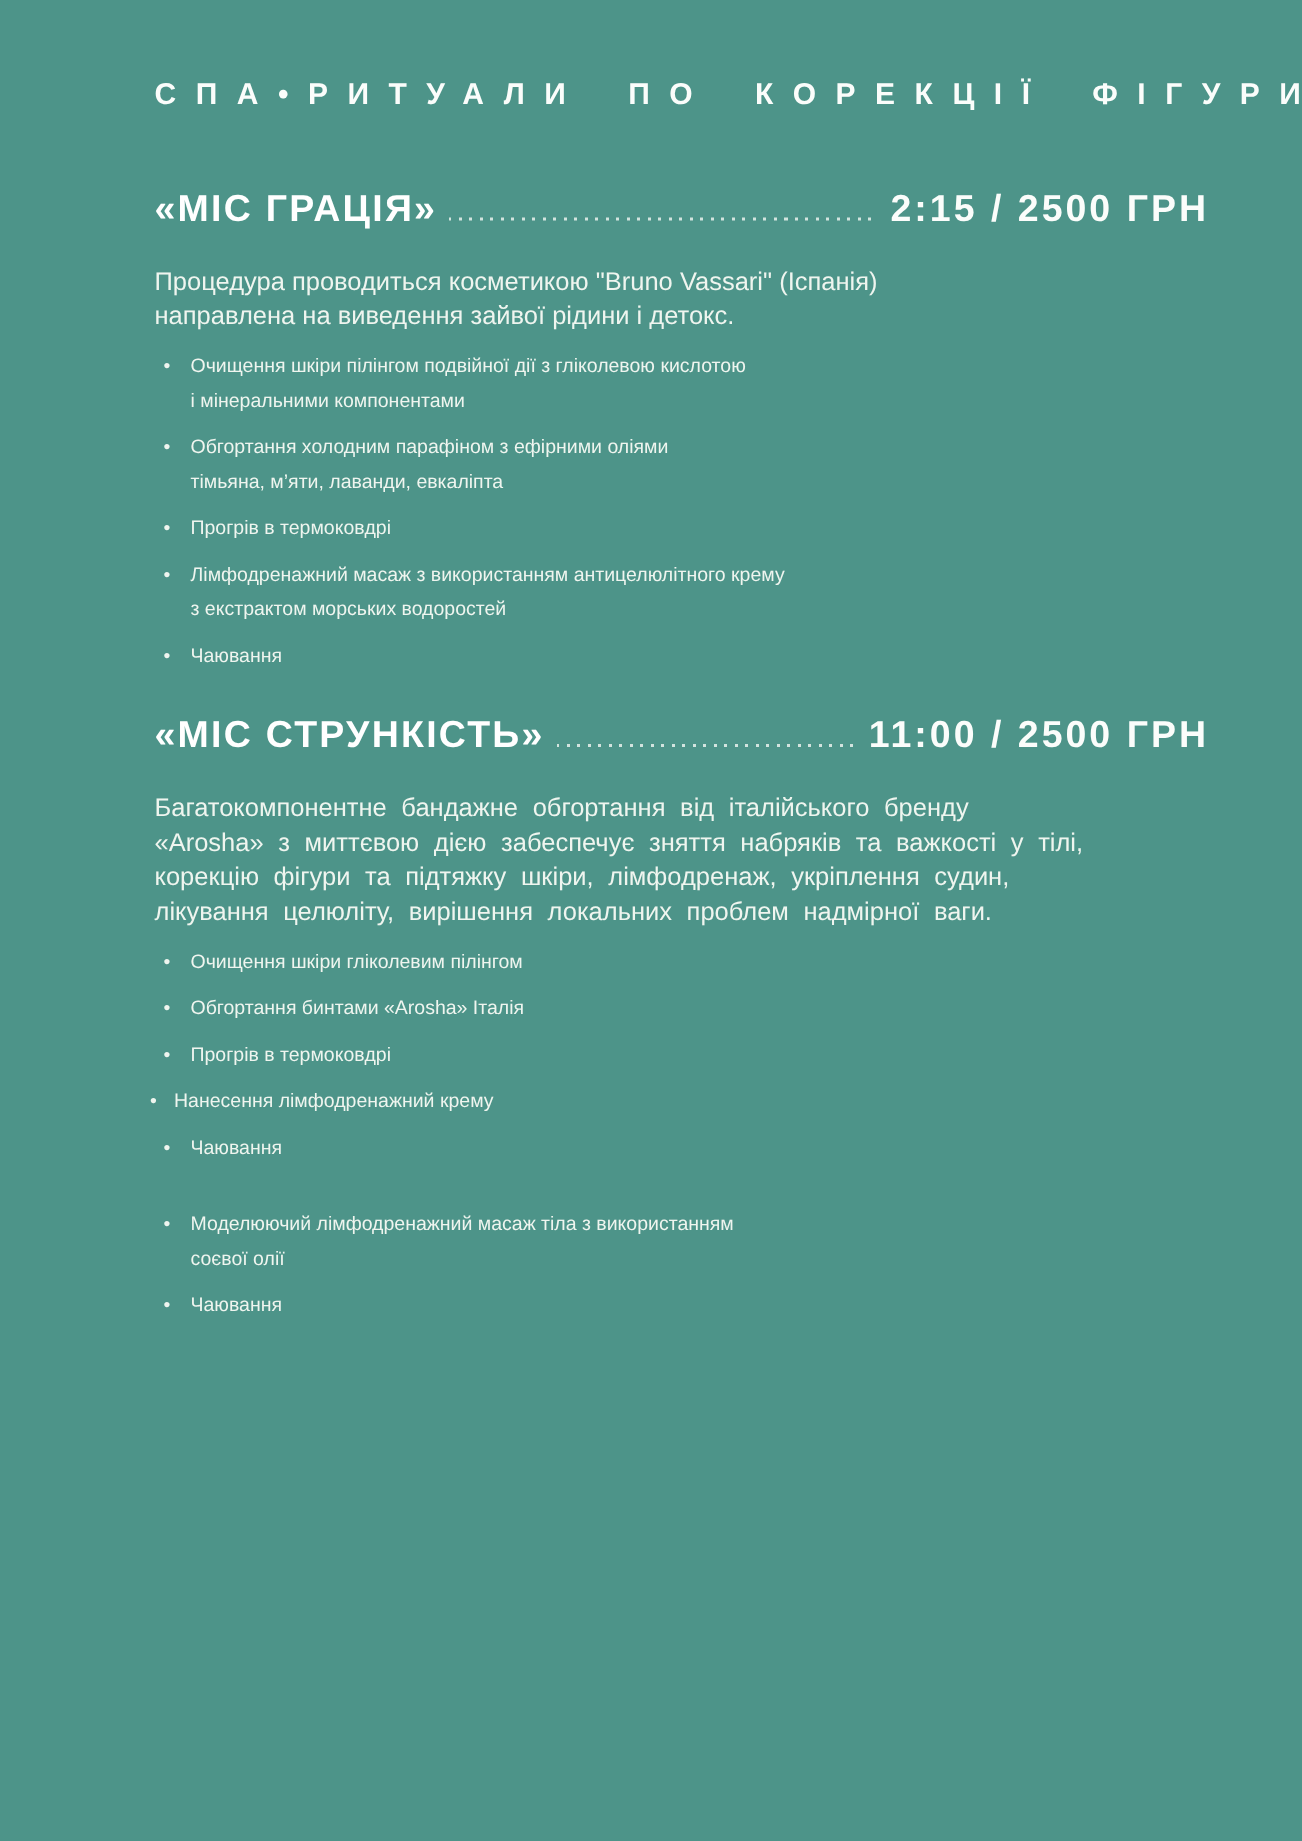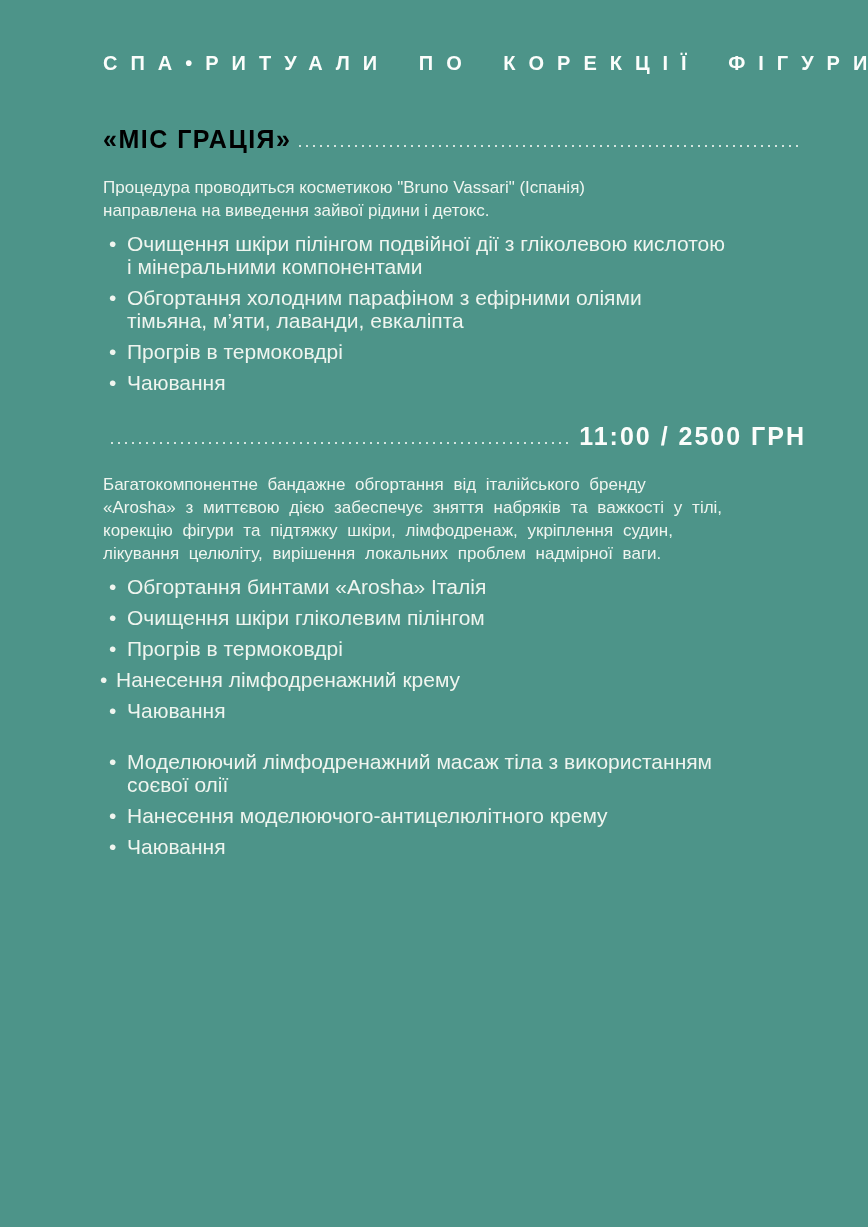--- a/index.html
+++ b/index.html
@@ -31,21 +31,21 @@
   .service-header {
     display: flex;
     align-items: flex-end;
     margin-bottom: 22px;
   }
   .service-name {
     font-size: 25px;
     font-weight: 700;
     letter-spacing: 1.5px;
     white-space: nowrap;
-    color: #000000;
+    color: #ffffff;
   }
   .leader {
     flex: 1;
     height: 2px;
     align-self: flex-end;
     margin: 0 8px 7px 8px;
     background-image: repeating-linear-gradient(
       to right,
       rgba(244,248,244,0.8) 0px, rgba(244,248,244,0.8) 2px,
       transparent 2px, transparent 7px);
@@ -66,21 +66,21 @@
   .intro.justified { word-spacing: 5px; }
   ul.bullets {
     list-style: none;
     margin: 0;
     padding: 0;
   }
   ul.bullets li {
     position: relative;
     padding-left: 24px;
     margin-bottom: 8px;
-    font-size: 21px;
+    font-size: 13px;
     line-height: 23px;
     white-space: pre-line;
   }
   ul.bullets li::before {
     content: "\2022";
     position: absolute;
     left: 6px;
     top: 0;
   }
   ul.bullets li.tight { padding-left: 13px; }
@@ -90,53 +90,56 @@
 <body>
 
 <div class="page">
 
   <h1 class="page-title">СПА•РИТУАЛИ ПО КОРЕКЦІЇ ФІГУРИ</h1>
 
   <section class="service">
     <div class="service-header">
       <span class="service-name">«МІС ГРАЦІЯ»</span>
       <span class="leader"></span>
+      <span class="service-price">2:15 / 2500 ГРН</span>
     </div>
     <p class="intro">Процедура проводиться косметикою "Bruno Vassari" (Іспанія)
 направлена на виведення зайвої рідини і детокс.</p>
     <ul class="bullets">
       <li>Очищення шкіри пілінгом подвійної дії з гліколевою кислотою
 і мінеральними компонентами</li>
       <li>Обгортання холодним парафіном з ефірними оліями
 тімьяна, м’яти, лаванди, евкаліпта</li>
       <li>Прогрів в термоковдрі</li>
+      <li>Лімфодренажний масаж з використанням антицелюлітного крему
+з екстрактом морських водоростей</li>
       <li>Чаювання</li>
     </ul>
   </section>
 
   <section class="service">
     <div class="service-header">
+      <span class="service-name">«МІС СТРУНКІСТЬ»</span>
       <span class="leader"></span>
       <span class="service-price">11:00 / 2500 ГРН</span>
     </div>
     <p class="intro justified">Багатокомпонентне бандажне обгортання від італійського бренду
 «Arosha» з миттєвою дією забеспечує зняття набряків та важкості у тілі,
 корекцію фігури та підтяжку шкіри, лімфодренаж, укріплення судин,
 лікування целюліту, вирішення локальних проблем надмірної ваги.</p>
     <ul class="bullets">
+      <li>Очищення шкіри гліколевим пілінгом</li>
       <li>Обгортання бинтами «Arosha» Італія</li>
-      <li>Очищення шкіри гліколевим пілінгом</li>
       <li>Прогрів в термоковдрі</li>
       <li class="tight">Нанесення лімфодренажний крему</li>
       <li>Чаювання</li>
     </ul>
   </section>
 
   <section class="service">
     <ul class="bullets">
       <li>Моделюючий лімфодренажний масаж тіла з використанням
 соєвої олії</li>
-      <li>Нанесення моделюючого-антицелюлітного крему</li>
       <li>Чаювання</li>
     </ul>
   </section>
 
 </div>
 
 </body></html>

